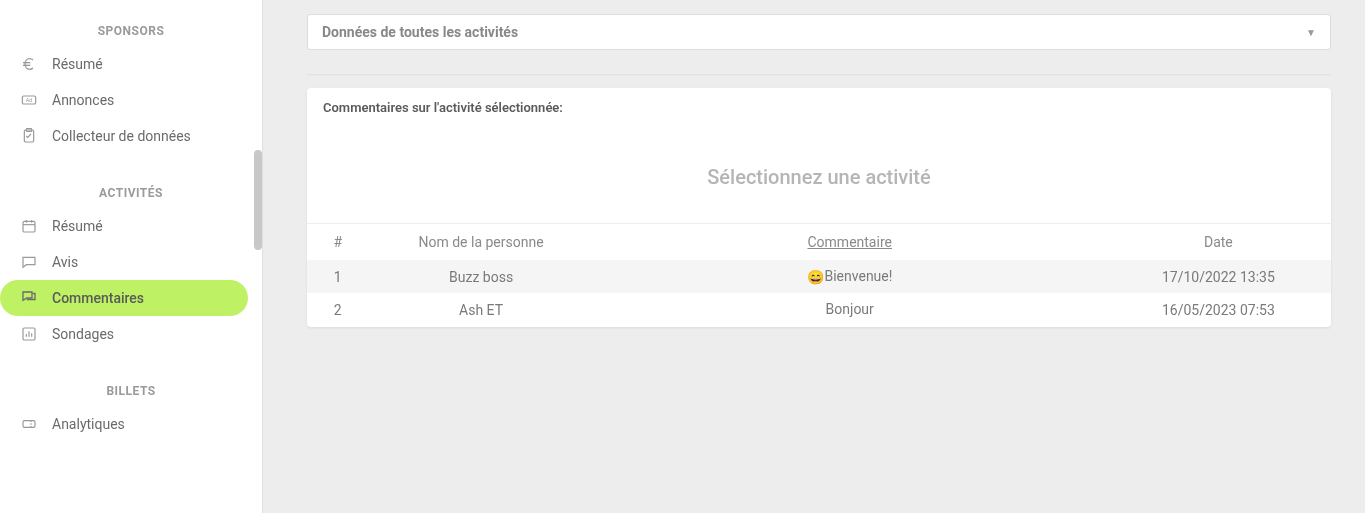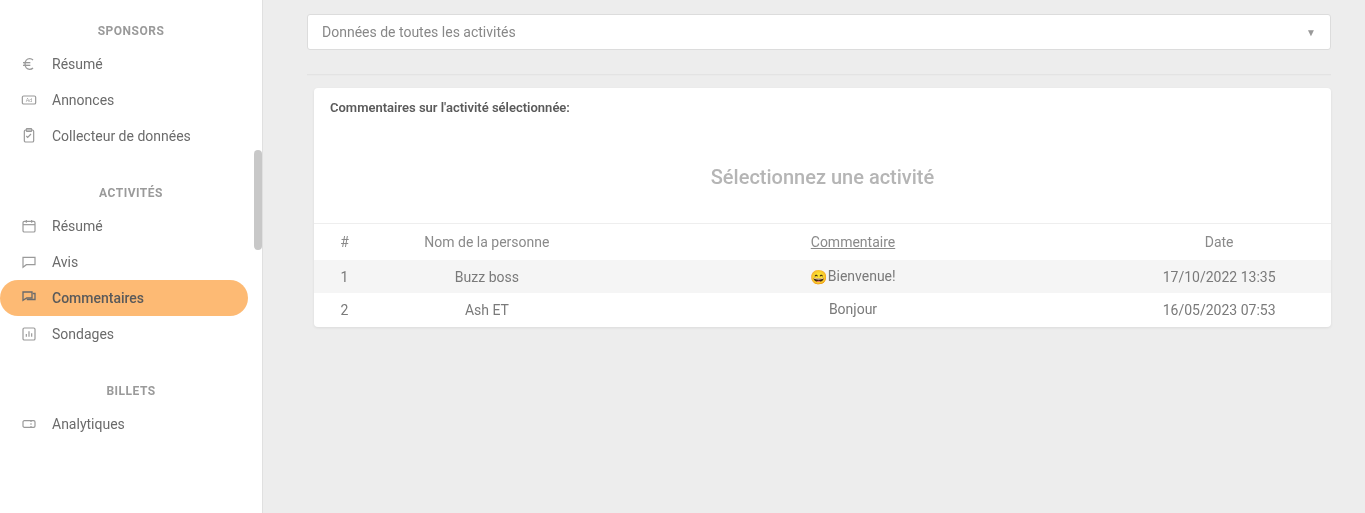--- a/index.html
+++ b/index.html
@@ -46,21 +46,21 @@
     .nav-item {
       display: flex;
       align-items: center;
       padding: 9px 20px;
       color: #6b6b6b;
       font-size: 14px;
       cursor: pointer;
       margin-right: 14px;
     }
     .nav-item.active {
-      background: #fdba74;
+      background: #bef264;
       border-radius: 22px;
       color: #5a5a5a;
       font-weight: 500;
     }
     .nav-icon {
       width: 18px;
       height: 18px;
       margin-right: 14px;
       display: inline-flex;
       align-items: center;
@@ -84,37 +84,37 @@
       background: #ffffff;
       border: 1px solid #dcdcdc;
       border-radius: 3px;
       padding: 9px 14px;
       display: flex;
       align-items: center;
       justify-content: space-between;
       cursor: pointer;
       color: #888;
       font-size: 14px;
+      font-weight: bold;
     }
     .select-caret {
       color: #999;
       font-size: 10px;
     }
     .divider-shadow {
       margin-top: 24px;
       height: 2px;
       background: linear-gradient(to bottom, rgba(0,0,0,0.06), rgba(0,0,0,0));
     }
     .card {
       margin-top: 12px;
       background: #ffffff;
       border-radius: 4px;
       box-shadow: 0 1px 3px rgba(0,0,0,0.08);
       overflow: hidden;
-      margin-left: 7px;
     }
     .card-header {
       padding: 12px 16px 6px 16px;
       font-size: 13px;
       font-weight: 600;
       color: #5a5a5a;
     }
     .card-hint {
       text-align: center;
       color: #b5b5b5;

